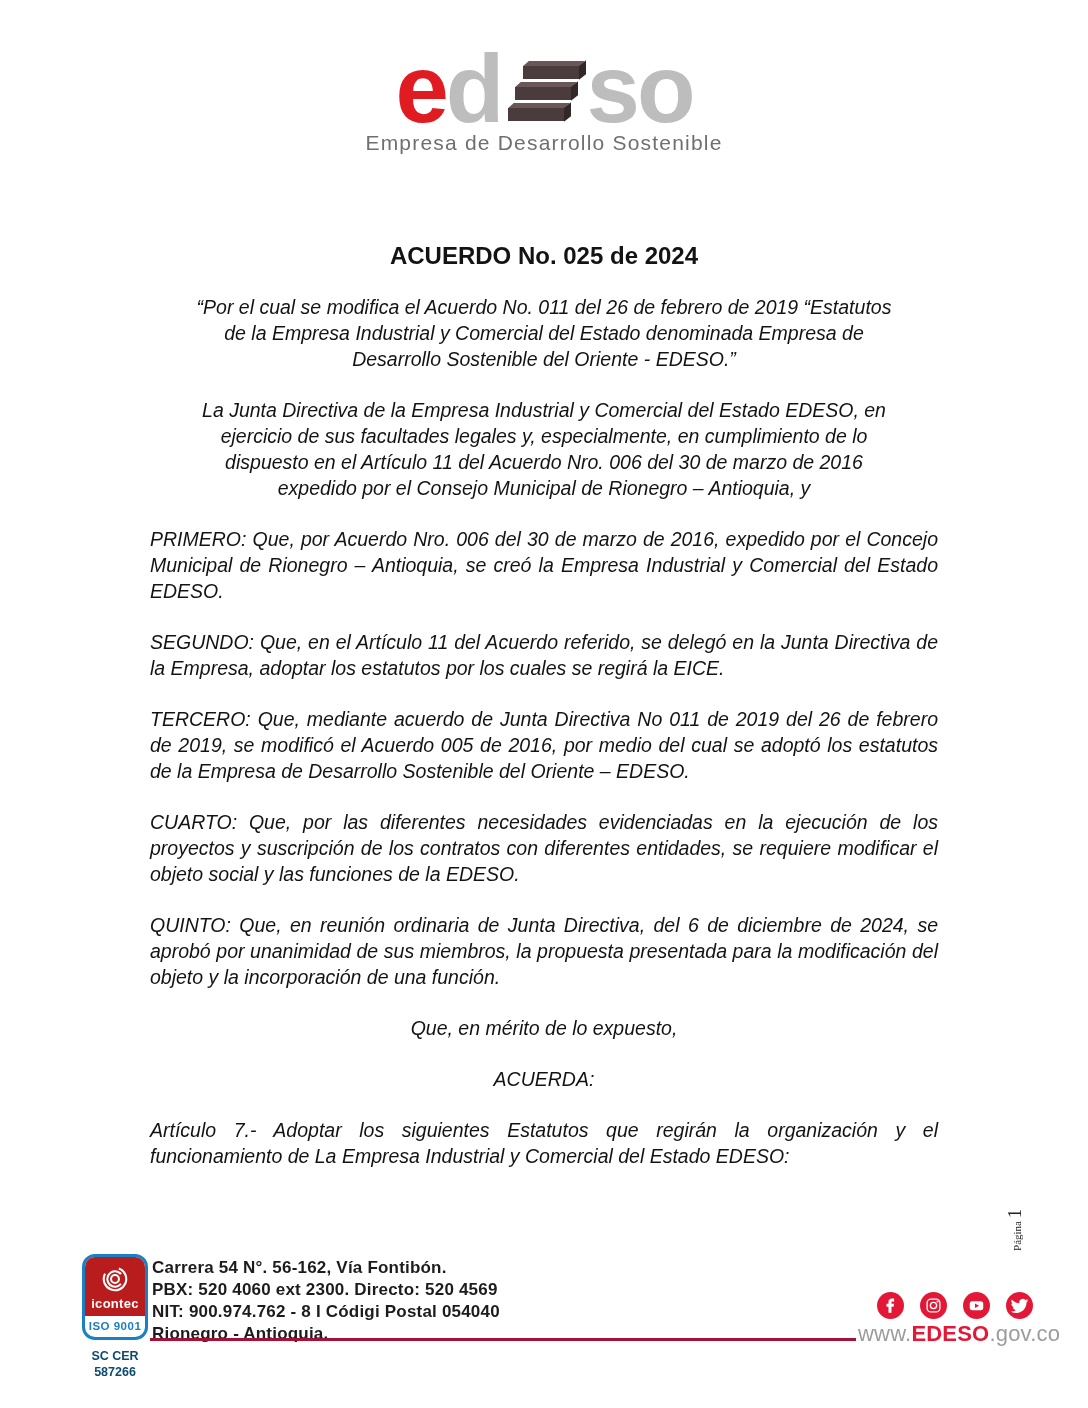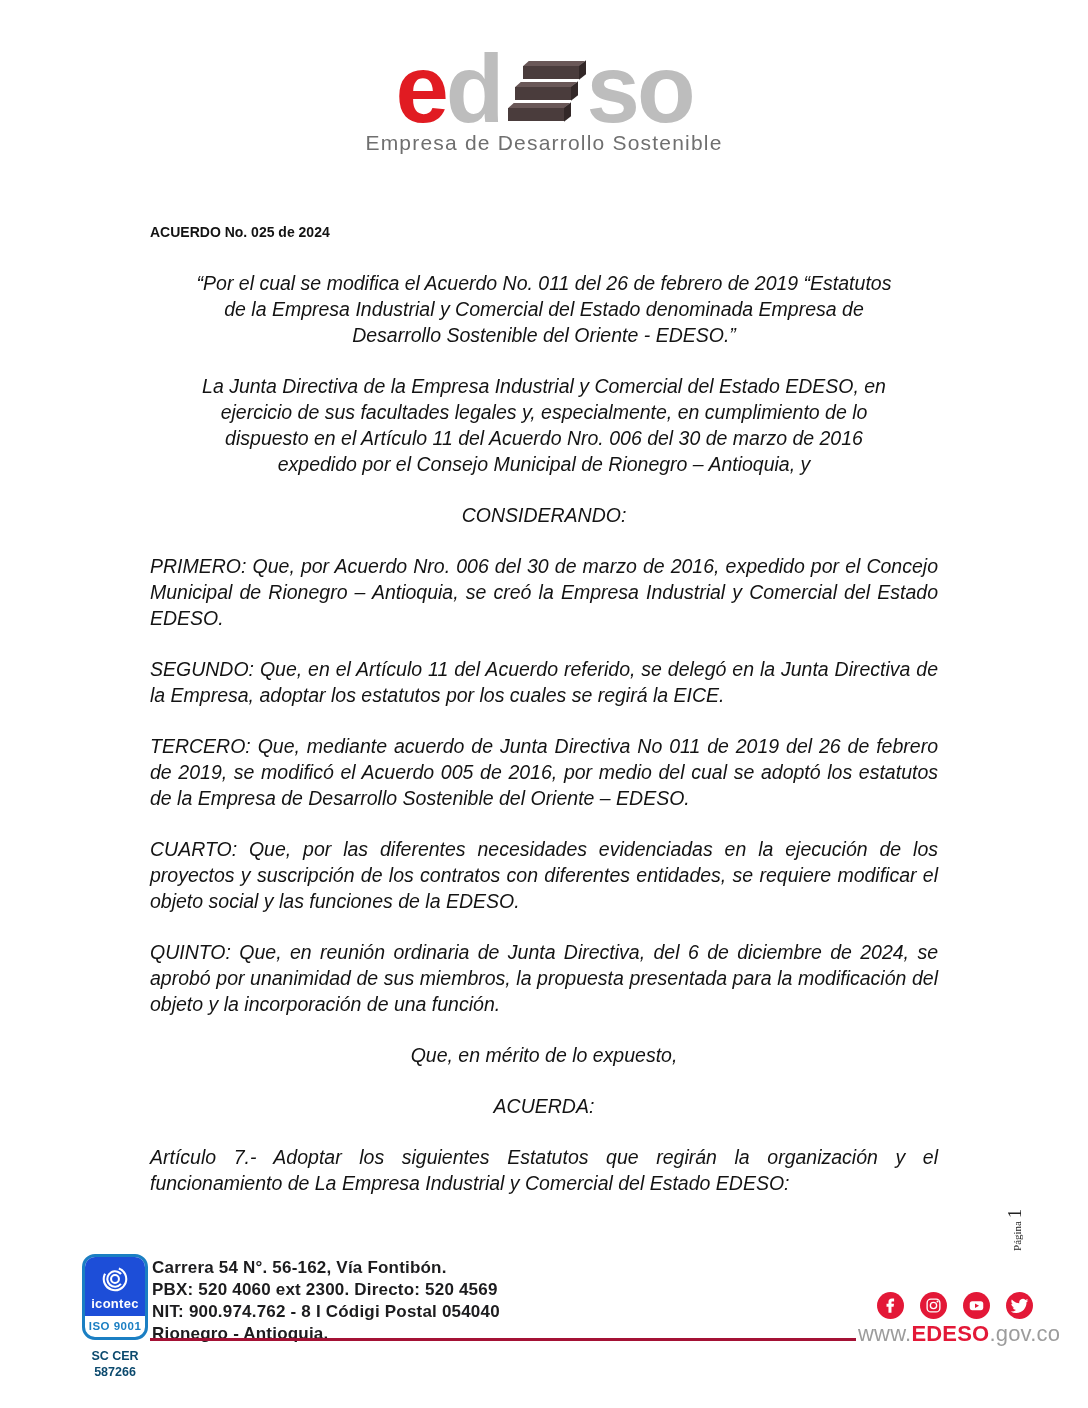--- a/index.html
+++ b/index.html
@@ -17,31 +17,31 @@
   .brick { position:relative; width:56px; height:13px; background:#4a3c3c; }
   .brick::before { content:""; position:absolute; left:3px; top:-5px; width:100%; height:5px; background:#6a5858; transform:skewX(-48deg); }
   .brick::after { content:""; position:absolute; right:-7px; top:-3px; width:7px; height:14px; background:#332828; transform:skewY(-38deg); }
   .b1 { margin-left:15px; }
   .b2 { margin-left:7px; }
   .b3 { margin-left:0; }
   .logo-sub { margin-top:4px; font-size:21px; color:#6f6f6f; letter-spacing:1.2px; font-weight:normal; }
 
   
   .content { padding:0 150px; color:#131313; font-size:19.5px; line-height:26px; }
-  .doc-title { font-size:14px; font-weight:bold; margin:64px 0 0 0; }
+  .doc-title { font-size:24px; font-weight:bold; text-align:center; margin:88px 0 0 0; }
   .content p { margin-top:25px;font-style:italic; }
   .center { text-align:center; white-space:pre-line; }
   .justify { text-align:justify; }
   .left { text-align:center; }
   .heading { font-weight:normal; }
 
   
   .icontec { position:absolute; left:82px; top:1254px; width:66px; text-align:center; }
   .badge { width:66px; border:3px solid #1b7fc3; border-radius:13px; overflow:hidden; background:#ffffff; }
-  .badge-top { background:#1d4ed8; padding:7px 0 5px; }
+  .badge-top { background:#b91c1c; padding:7px 0 5px; }
   .badge-top svg { display:block; margin:0 auto 2px; }
   .badge-brand { color:#ffffff; font-weight:bold; font-size:13px; letter-spacing:0.3px; }
   .badge-bottom { padding:4px 0 5px; color:#1b7fc3; font-weight:bold; font-size:11.5px; letter-spacing:0.5px; }
   .cert-code { margin-top:8px; font-weight:bold; font-size:12.5px; line-height:16px; color:#0c4a6e; }
 
   .address { position:absolute; left:152px; top:1257px; font-weight:bold; font-size:17px; line-height:22px; color:#1c1c1e; letter-spacing:0.2px; }
 
   .footer-line { position:absolute; left:150px; top:1338px; width:706px; height:3px; background:#a41235; }
 
   .social { position:absolute; left:877px; top:1292px; display:flex; gap:16px; }
@@ -76,21 +76,20 @@
 
   <main class="content">
     <h1 class="doc-title">ACUERDO No. 025 de 2024</h1>
     <p class="center">“Por el cual se modifica el Acuerdo No. 011 del 26 de febrero de 2019 “Estatutos
 de la Empresa Industrial y Comercial del Estado denominada Empresa de
 Desarrollo Sostenible del Oriente - EDESO.”</p>
     <p class="center">La Junta Directiva de la Empresa Industrial y Comercial del Estado EDESO, en
 ejercicio de sus facultades legales y, especialmente, en cumplimiento de lo
 dispuesto en el Artículo 11 del Acuerdo Nro. 006 del 30 de marzo de 2016
 expedido por el Consejo Municipal de Rionegro – Antioquia, y</p>
-    <p class="center heading">CONSIDERANDO:</p>
     <p class="justify">PRIMERO: Que, por Acuerdo Nro. 006 del 30 de marzo de 2016, expedido por el Concejo Municipal de Rionegro – Antioquia, se creó la Empresa Industrial y Comercial del Estado EDESO.</p>
     <p class="justify">SEGUNDO: Que, en el Artículo 11 del Acuerdo referido, se delegó en la Junta Directiva de la Empresa, adoptar los estatutos por los cuales se regirá la EICE.</p>
     <p class="justify">TERCERO: Que, mediante acuerdo de Junta Directiva No 011 de 2019 del 26 de febrero de 2019, se modificó el Acuerdo 005 de 2016, por medio del cual se adoptó los estatutos de la Empresa de Desarrollo Sostenible del Oriente – EDESO.</p>
     <p class="justify">CUARTO: Que, por las diferentes necesidades evidenciadas en la ejecución de los proyectos y suscripción de los contratos con diferentes entidades, se requiere modificar el objeto social y las funciones de la EDESO.</p>
     <p class="justify">QUINTO: Que, en reunión ordinaria de Junta Directiva, del 6 de diciembre de 2024, se aprobó por unanimidad de sus miembros, la propuesta presentada para la modificación del objeto y la incorporación de una función.</p>
     <p class="left">Que, en mérito de lo expuesto,</p>
     <p class="center heading">ACUERDA:</p>
     <p class="justify">Artículo 7.- Adoptar los siguientes Estatutos que regirán la organización y el funcionamiento de La Empresa Industrial y Comercial del Estado EDESO:</p>
   </main>
 

